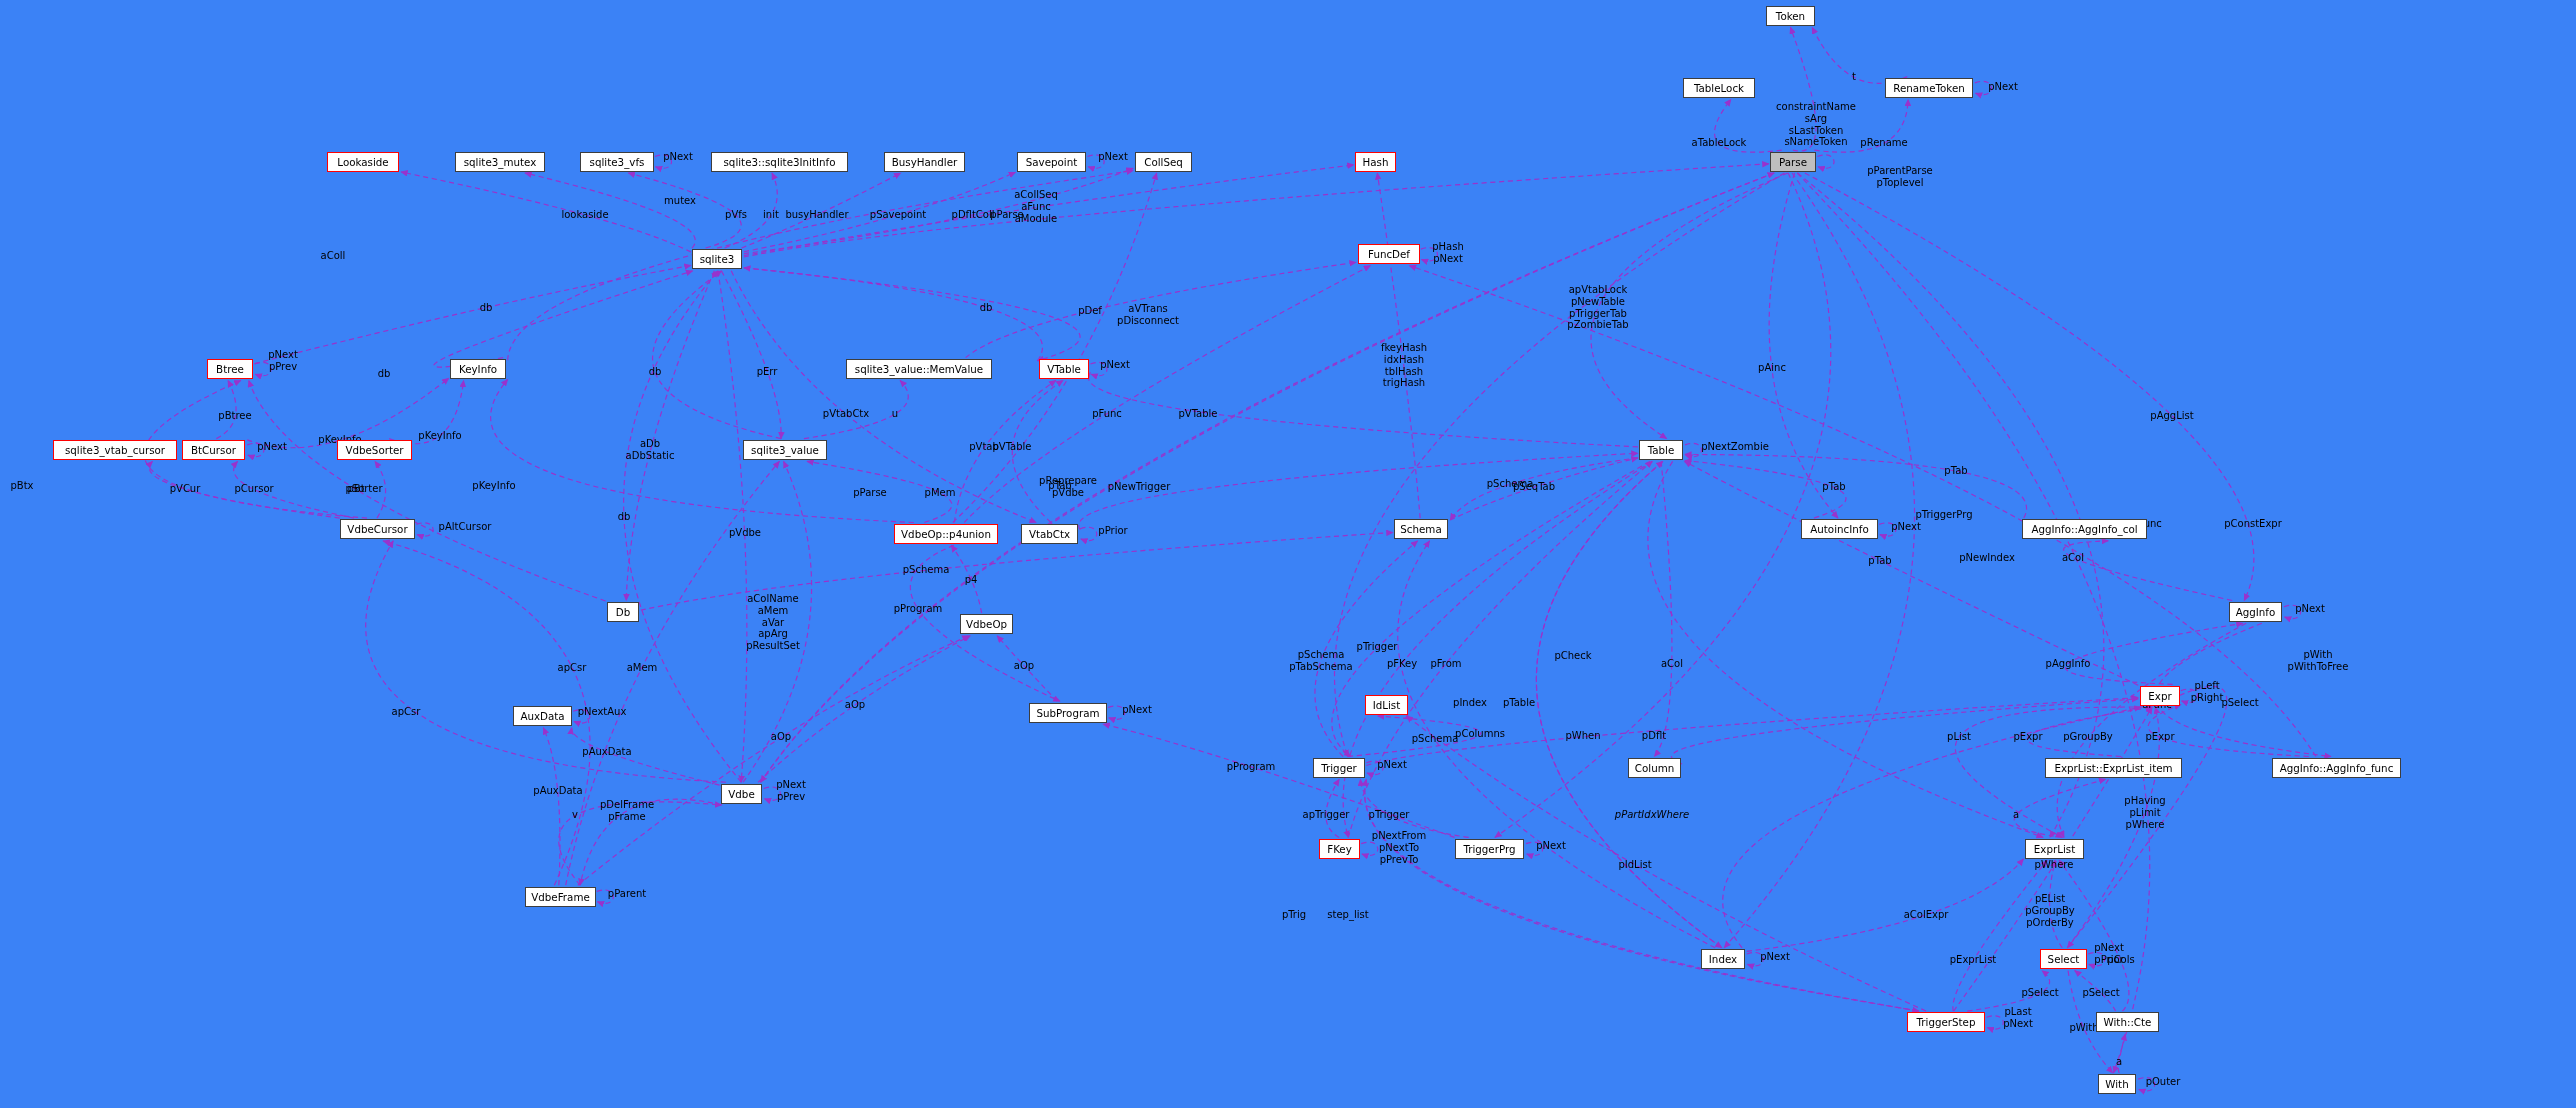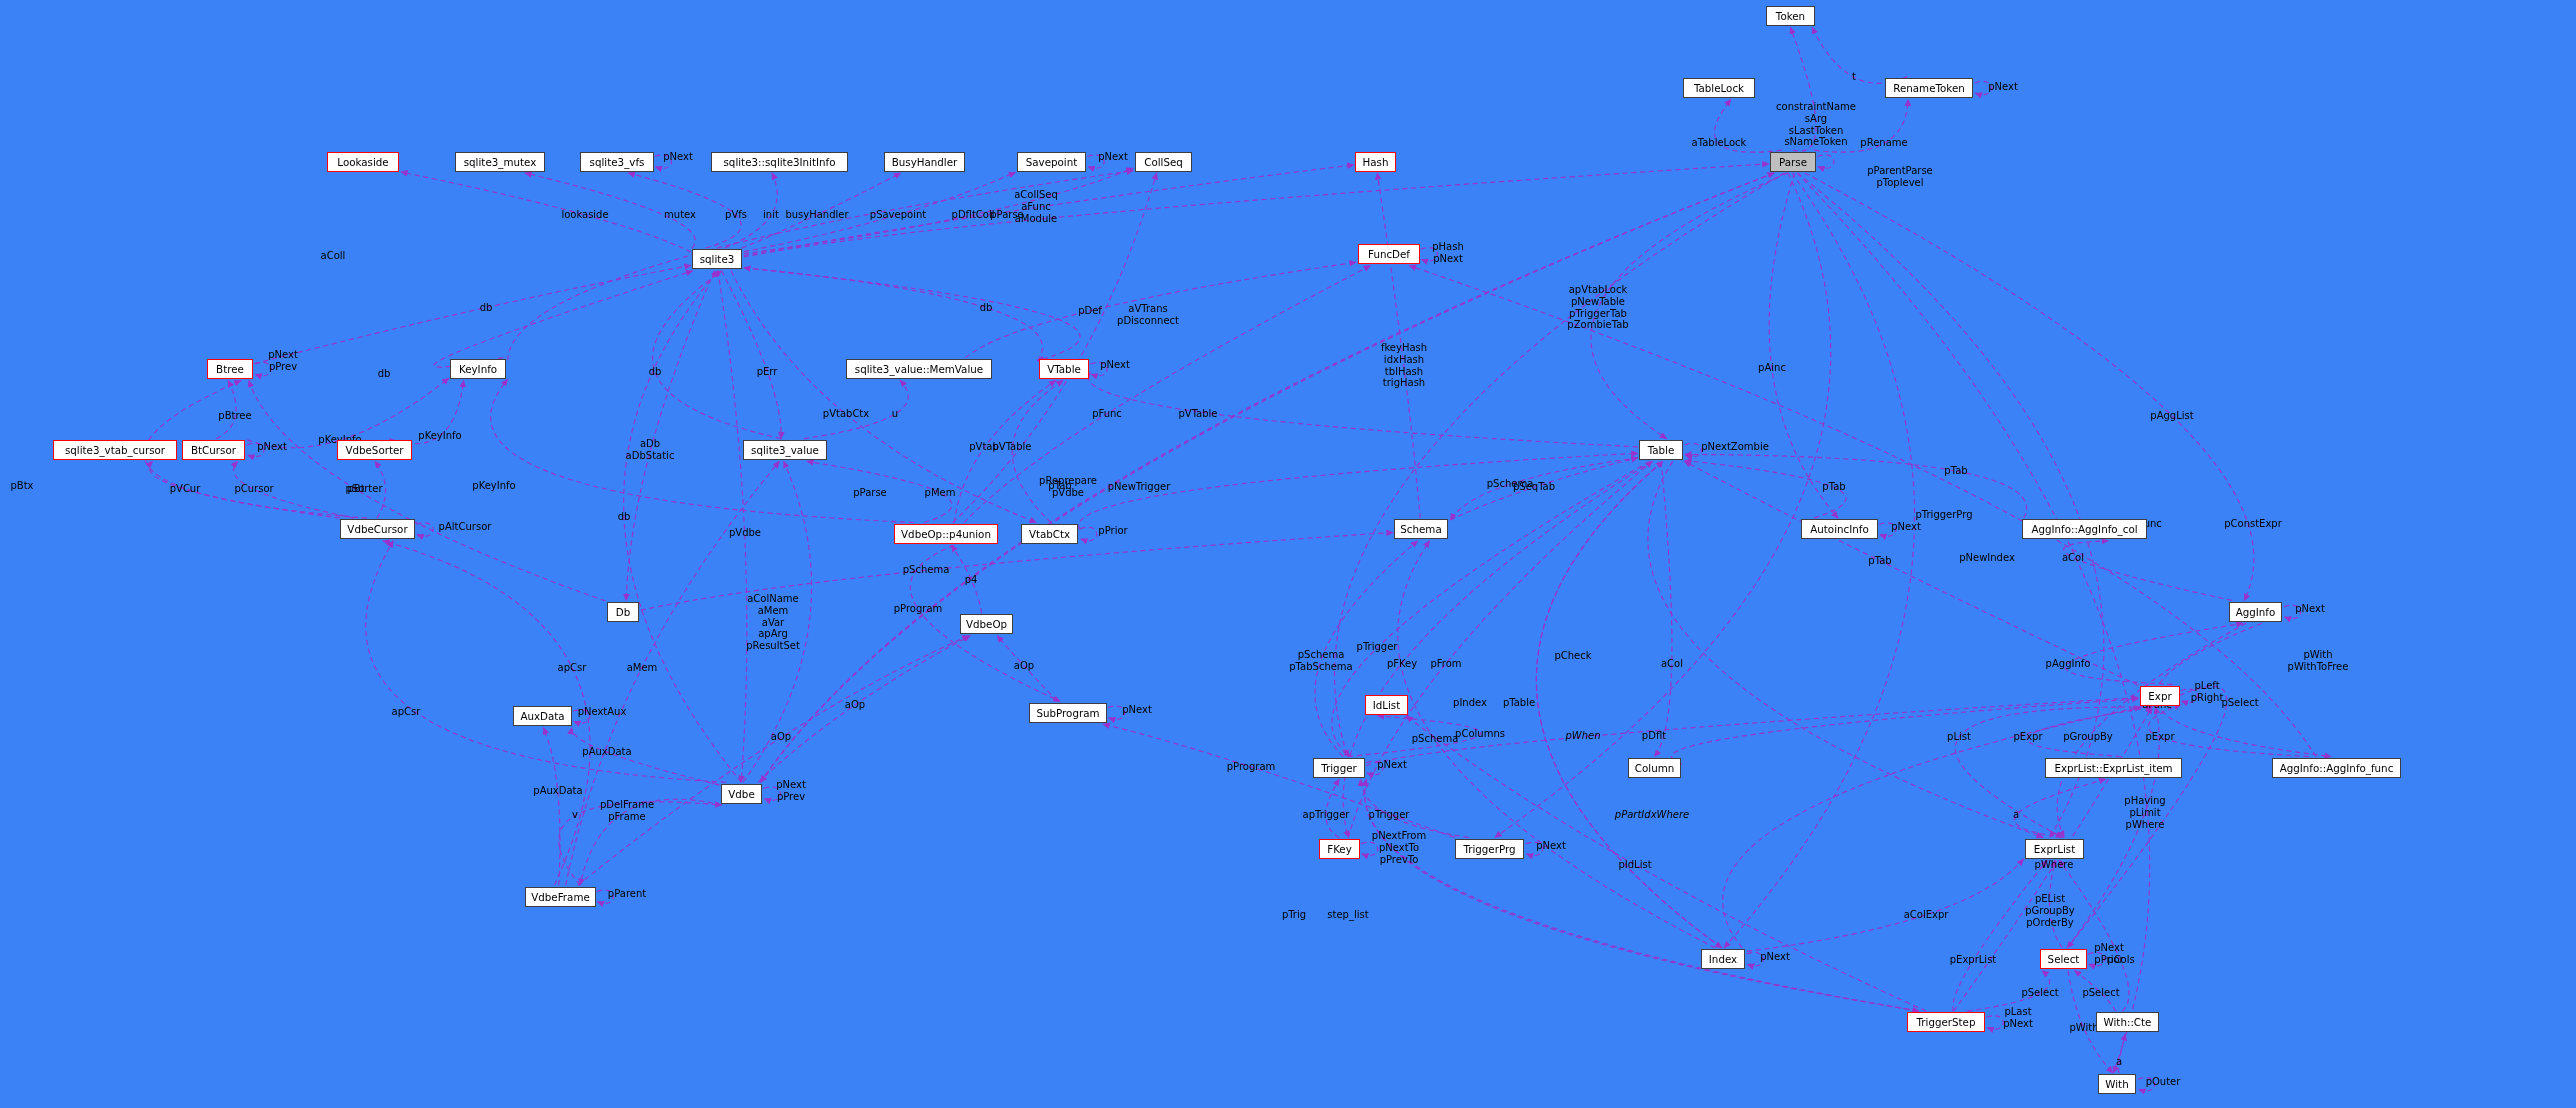--- a/index.html
+++ b/index.html
@@ -305,21 +305,21 @@
     <div class="node red" style="left: 1907px; top: 1012px; width: 78px; height: 20px;">
       <span>TriggerStep</span>
     </div>
     <div class="node" style="left: 2096px; top: 1012px; width: 63px; height: 20px;">
       <span>With::Cte</span>
     </div>
     <div class="node" style="left: 2098px; top: 1074px; width: 38px; height: 20px;">
       <span>With</span>
     </div>
     <div class="elabel" style="left: 585px; top: 215px;">lookaside</div>
-    <div class="elabel" style="left: 664px; top: 215px; padding-left: 32px;">mutex</div>
+    <div class="elabel" style="left: 664px; top: 201px; padding-left: 32px;">mutex</div>
     <div class="elabel" style="left: 736px; top: 215px;">pVfs</div>
     <div class="elabel" style="left: 771px; top: 215px;">init</div>
     <div class="elabel" style="left: 817px; top: 215px;">busyHandler</div>
     <div class="elabel" style="left: 898px; top: 215px;">pSavepoint</div>
     <div class="elabel" style="left: 973px; top: 215px;">pDfltColl</div>
     <div class="elabel" style="left: 1036px; top: 207px;">aCollSeq
 aFunc
 aModule</div>
     <div class="elabel" style="left: 1148px; top: 315px;">aVTrans
 pDisconnect</div>
@@ -411,21 +411,21 @@
     <div class="elabel" style="left: 1672px; top: 664px;">aCol</div>
     <div class="elabel" style="left: 1377px; top: 647px;">pTrigger</div>
     <div class="elabel" style="left: 1389px; top: 815px;">pTrigger</div>
     <div class="elabel" style="left: 1326px; top: 815px;">apTrigger</div>
     <div class="elabel" style="left: 1402px; top: 664px;">pFKey</div>
     <div class="elabel" style="left: 1446px; top: 664px;">pFrom</div>
     <div class="elabel" style="left: 1470px; top: 703px;">pIndex</div>
     <div class="elabel" style="left: 1519px; top: 703px;">pTable</div>
     <div class="elabel" style="left: 1573px; top: 656px;">pCheck</div>
     <div class="elabel" style="left: 1480px; top: 734px;">pColumns</div>
-    <div class="elabel" style="left: 1583px; top: 736px; font-style: italic;">pWhen</div>
+    <div class="elabel" style="left: 1583px; top: 736px;">pWhen</div>
     <div class="elabel" style="left: 1654px; top: 736px;">pDflt</div>
     <div class="elabel" style="left: 2073px; top: 558px;">aCol</div>
     <div class="elabel" style="left: 2157px; top: 705px;">aFunc</div>
     <div class="elabel" style="left: 2068px; top: 664px;">pAggInfo</div>
     <div class="elabel" style="left: 2028px; top: 737px;">pExpr</div>
     <div class="elabel" style="left: 2160px; top: 737px;">pExpr</div>
     <div class="elabel" style="left: 2088px; top: 737px;">pGroupBy</div>
     <div class="elabel" style="left: 2240px; top: 703px;">pSelect</div>
     <div class="elabel" style="left: 1959px; top: 737px;">pList</div>
     <div class="elabel" style="left: 2016px; top: 815px;">a</div>

